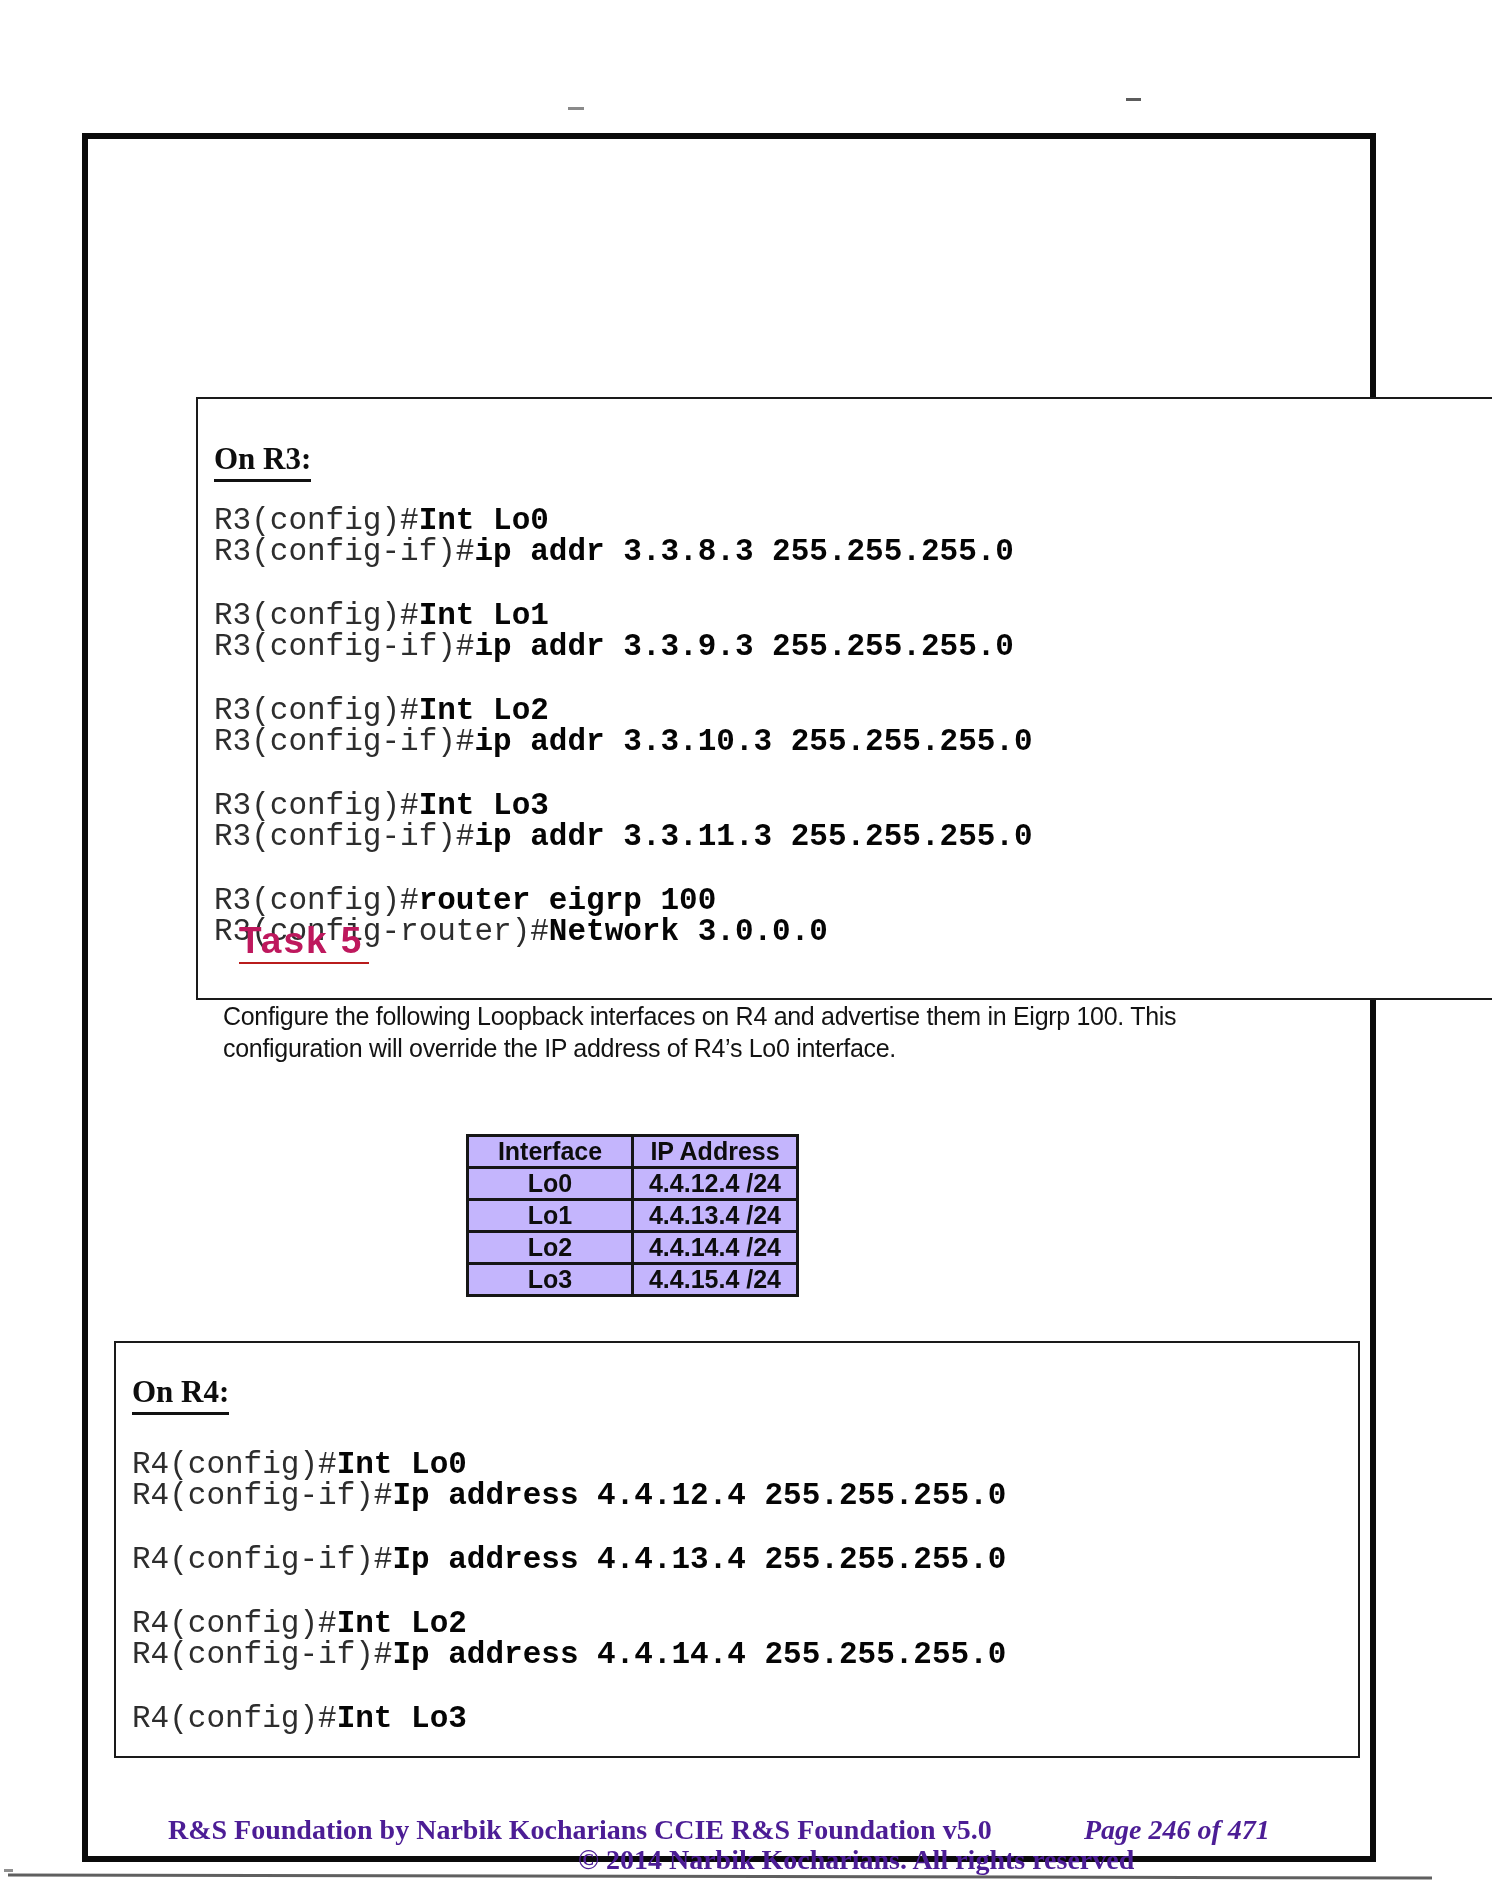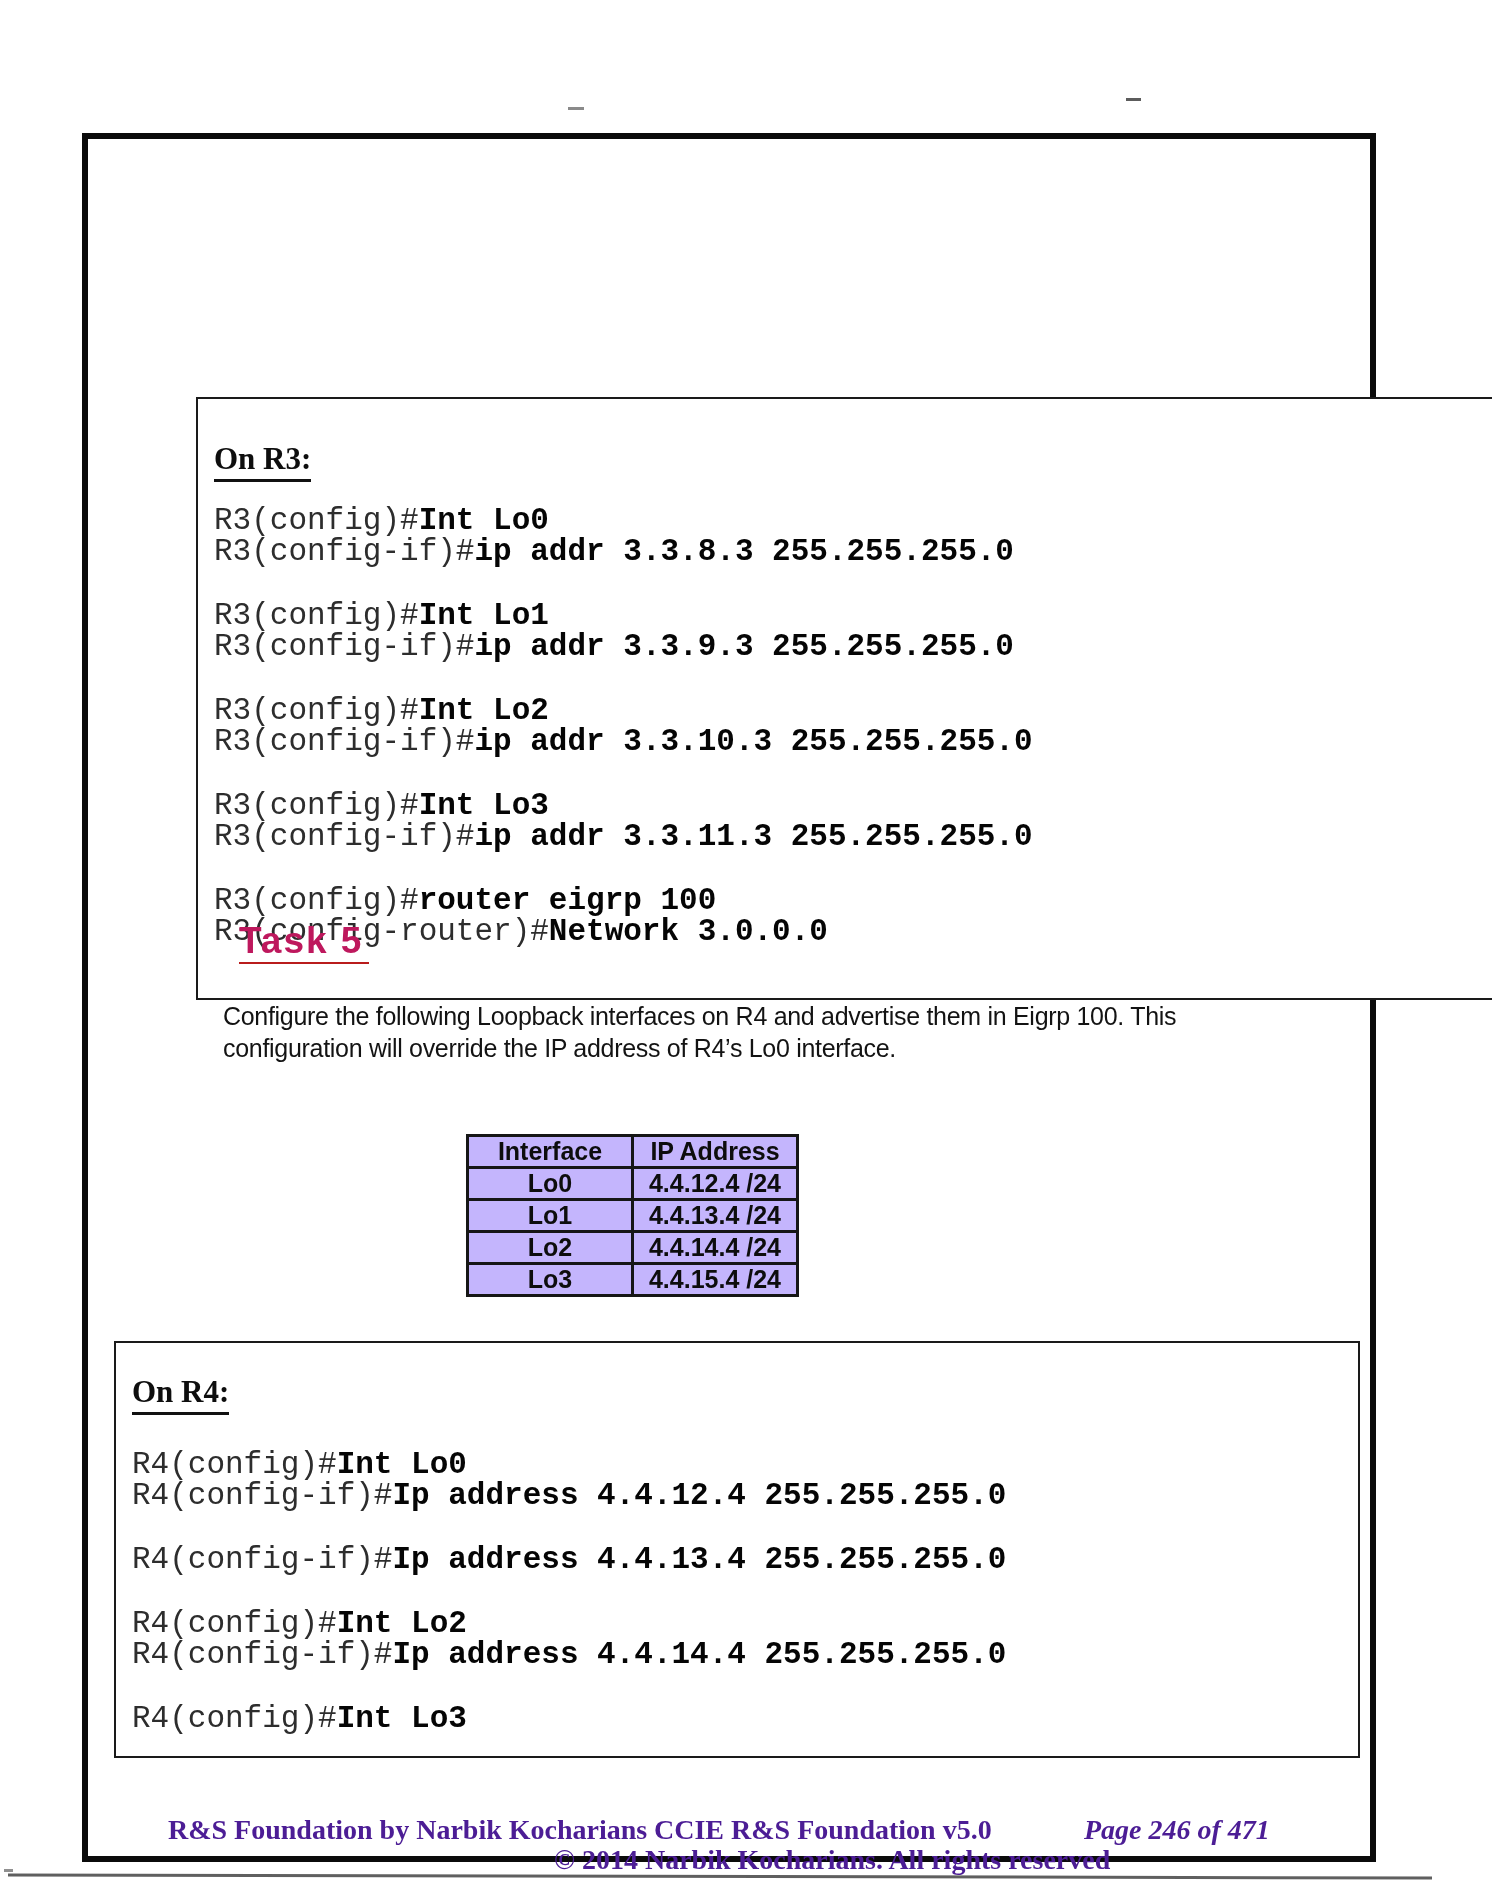--- a/index.html
+++ b/index.html
@@ -209,18 +209,18 @@
       </div>
       <div class="code-group">
         <div class="code-line"><span class="prompt">R4(config)#</span><span class="cmd">Int Lo3</span></div>
       </div>
     </div>
   </div>
 
   <div class="footer-item" id="footer-left" style="left:80px;  top:1653px;">R&amp;S Foundation by Narbik Kocharians</div>
   <div class="footer-item" id="footer-center" style="left:566px; top:1653px;">CCIE R&amp;S Foundation v5.0</div>
   <div class="footer-item" id="footer-right" style="left:996px; top:1653px;">Page 246 of 471</div>
-  <div class="footer-item" id="footer-copy" style="left:466px; top:1683px;">© 2014 Narbik Kocharians. All rights reserved</div>
+  <div class="footer-item" id="footer-copy" style="left:490px; top:1683px;">© 2014 Narbik Kocharians. All rights reserved</div>
 
 </div>
 
 <div class="artifact" id="art-bottom-dash"></div>
 <div class="artifact" id="art-bottom-line"></div>
 
 </body></html>

